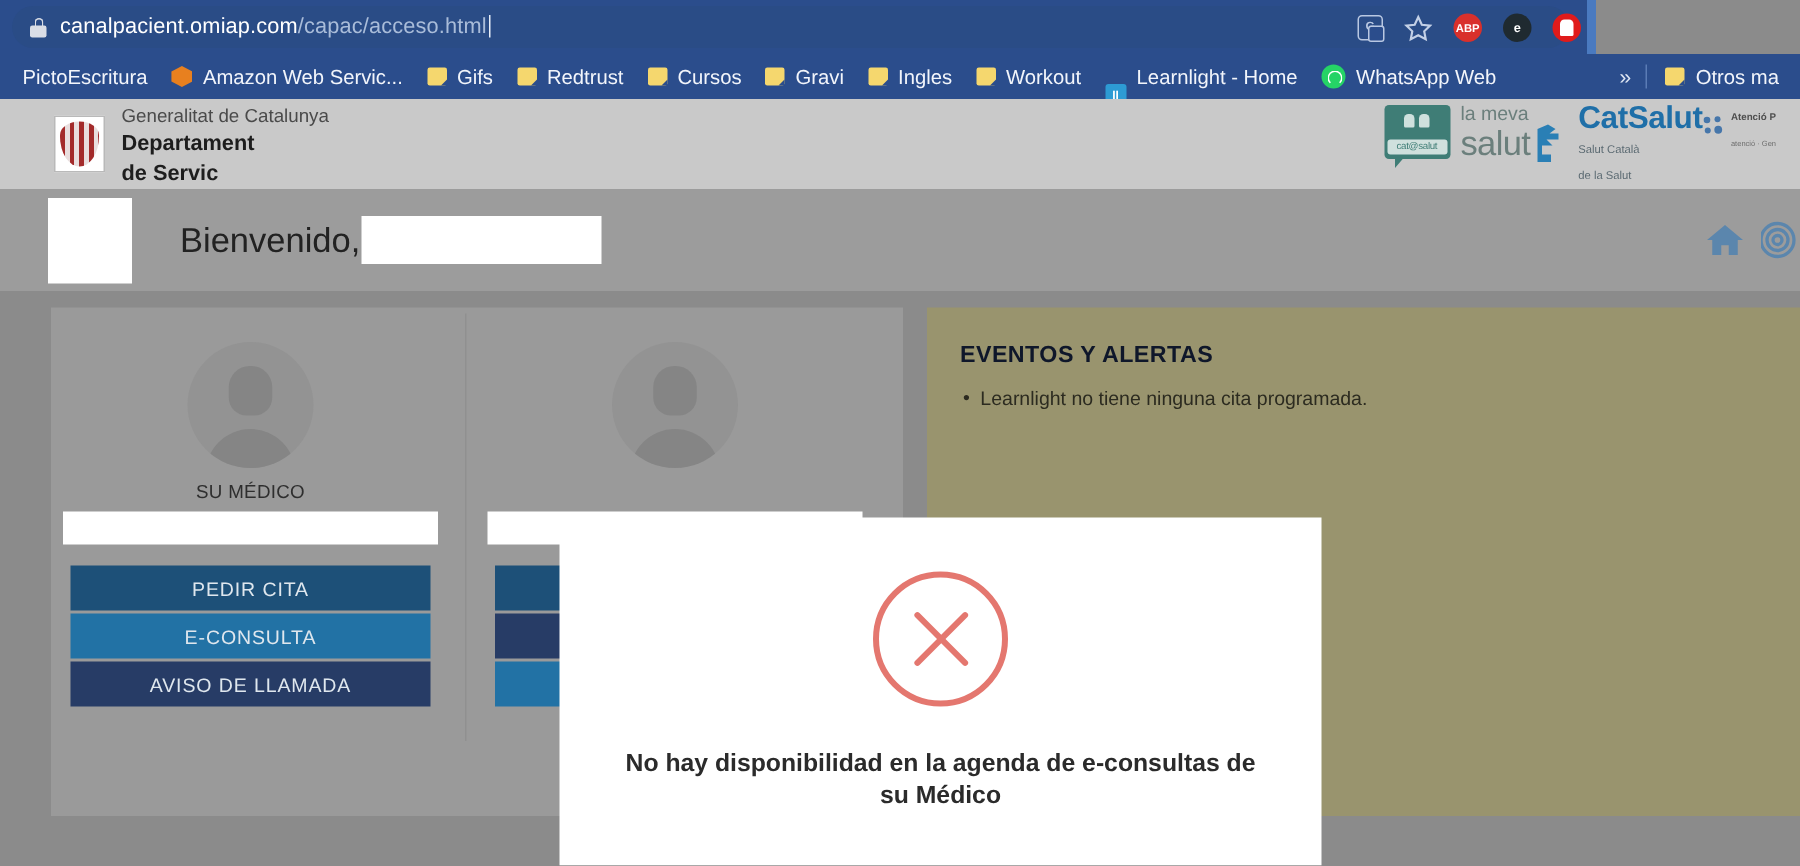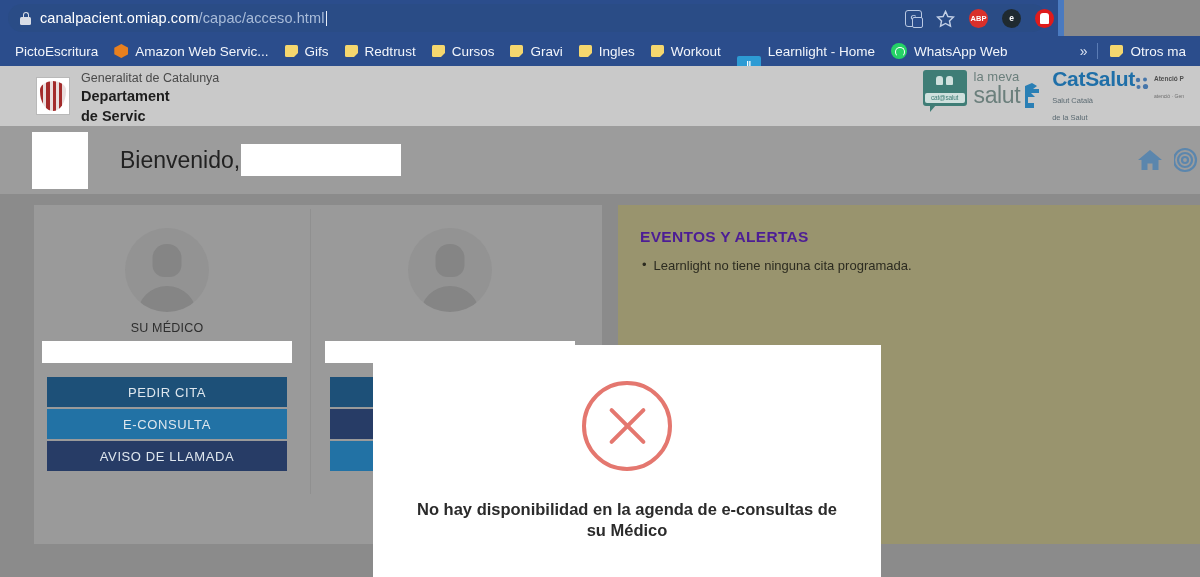--- a/index.html
+++ b/index.html
@@ -86,21 +86,21 @@
   .ico-folder::after {
     content: ""; position: absolute; right: 0; bottom: 0;
     border-width: 0 0 4px 4px; border-style: solid;
     border-color: transparent transparent #2b4d8c transparent;
   }
   .ico-aws {
     width: 14px; height: 14px; background: #e8801f; flex: none;
     clip-path: polygon(50% 0, 100% 26%, 100% 74%, 50% 100%, 0 74%, 0 26%);
   }
   .ico-learnlight {
-    width: 24px; height: 14px; background: #2d9bd4; border-radius: 2px;
+    width: 14px; height: 14px; background: #2d9bd4; border-radius: 2px;
     flex: none; display: flex; align-items: center; justify-content: center;
     font-size: 8px; color: #fff; font-weight: bold; margin-top: 24px;
   }
   .ico-whatsapp {
     width: 16px; height: 16px; background: #25d366; border-radius: 50%;
     flex: none; position: relative;
   }
   .ico-whatsapp::after {
     content: ""; position: absolute; left: 4px; top: 4px;
     width: 8px; height: 8px; border: 1.6px solid #fff; border-radius: 50%;
@@ -228,21 +228,21 @@
   .btn {
     height: 30px; display: flex; align-items: center; justify-content: center;
     font-size: 13px; color: #dfe7ee; letter-spacing: .6px; margin-bottom: 2px;
   }
 
   .alerts-panel {
     position: absolute; left: 618px; top: 139px; width: 582px; height: 339px;
     background: #99946e;
   }
   .alerts-title {
-    font-size: 15.5px; color: #4c1d95; font-weight: bold;
+    font-size: 15.5px; color: #0f172a; font-weight: bold;
     letter-spacing: .3px; padding: 23px 0 0 22px;
   }
   .alerts-item {
     font-size: 13px; color: #2c2b20; padding: 12px 0 0 24px;
     display: flex; align-items: flex-start; gap: 7px;
   }
   .alerts-dot { font-size: 13px; line-height: 1.1; }
 
   
   .modal {

